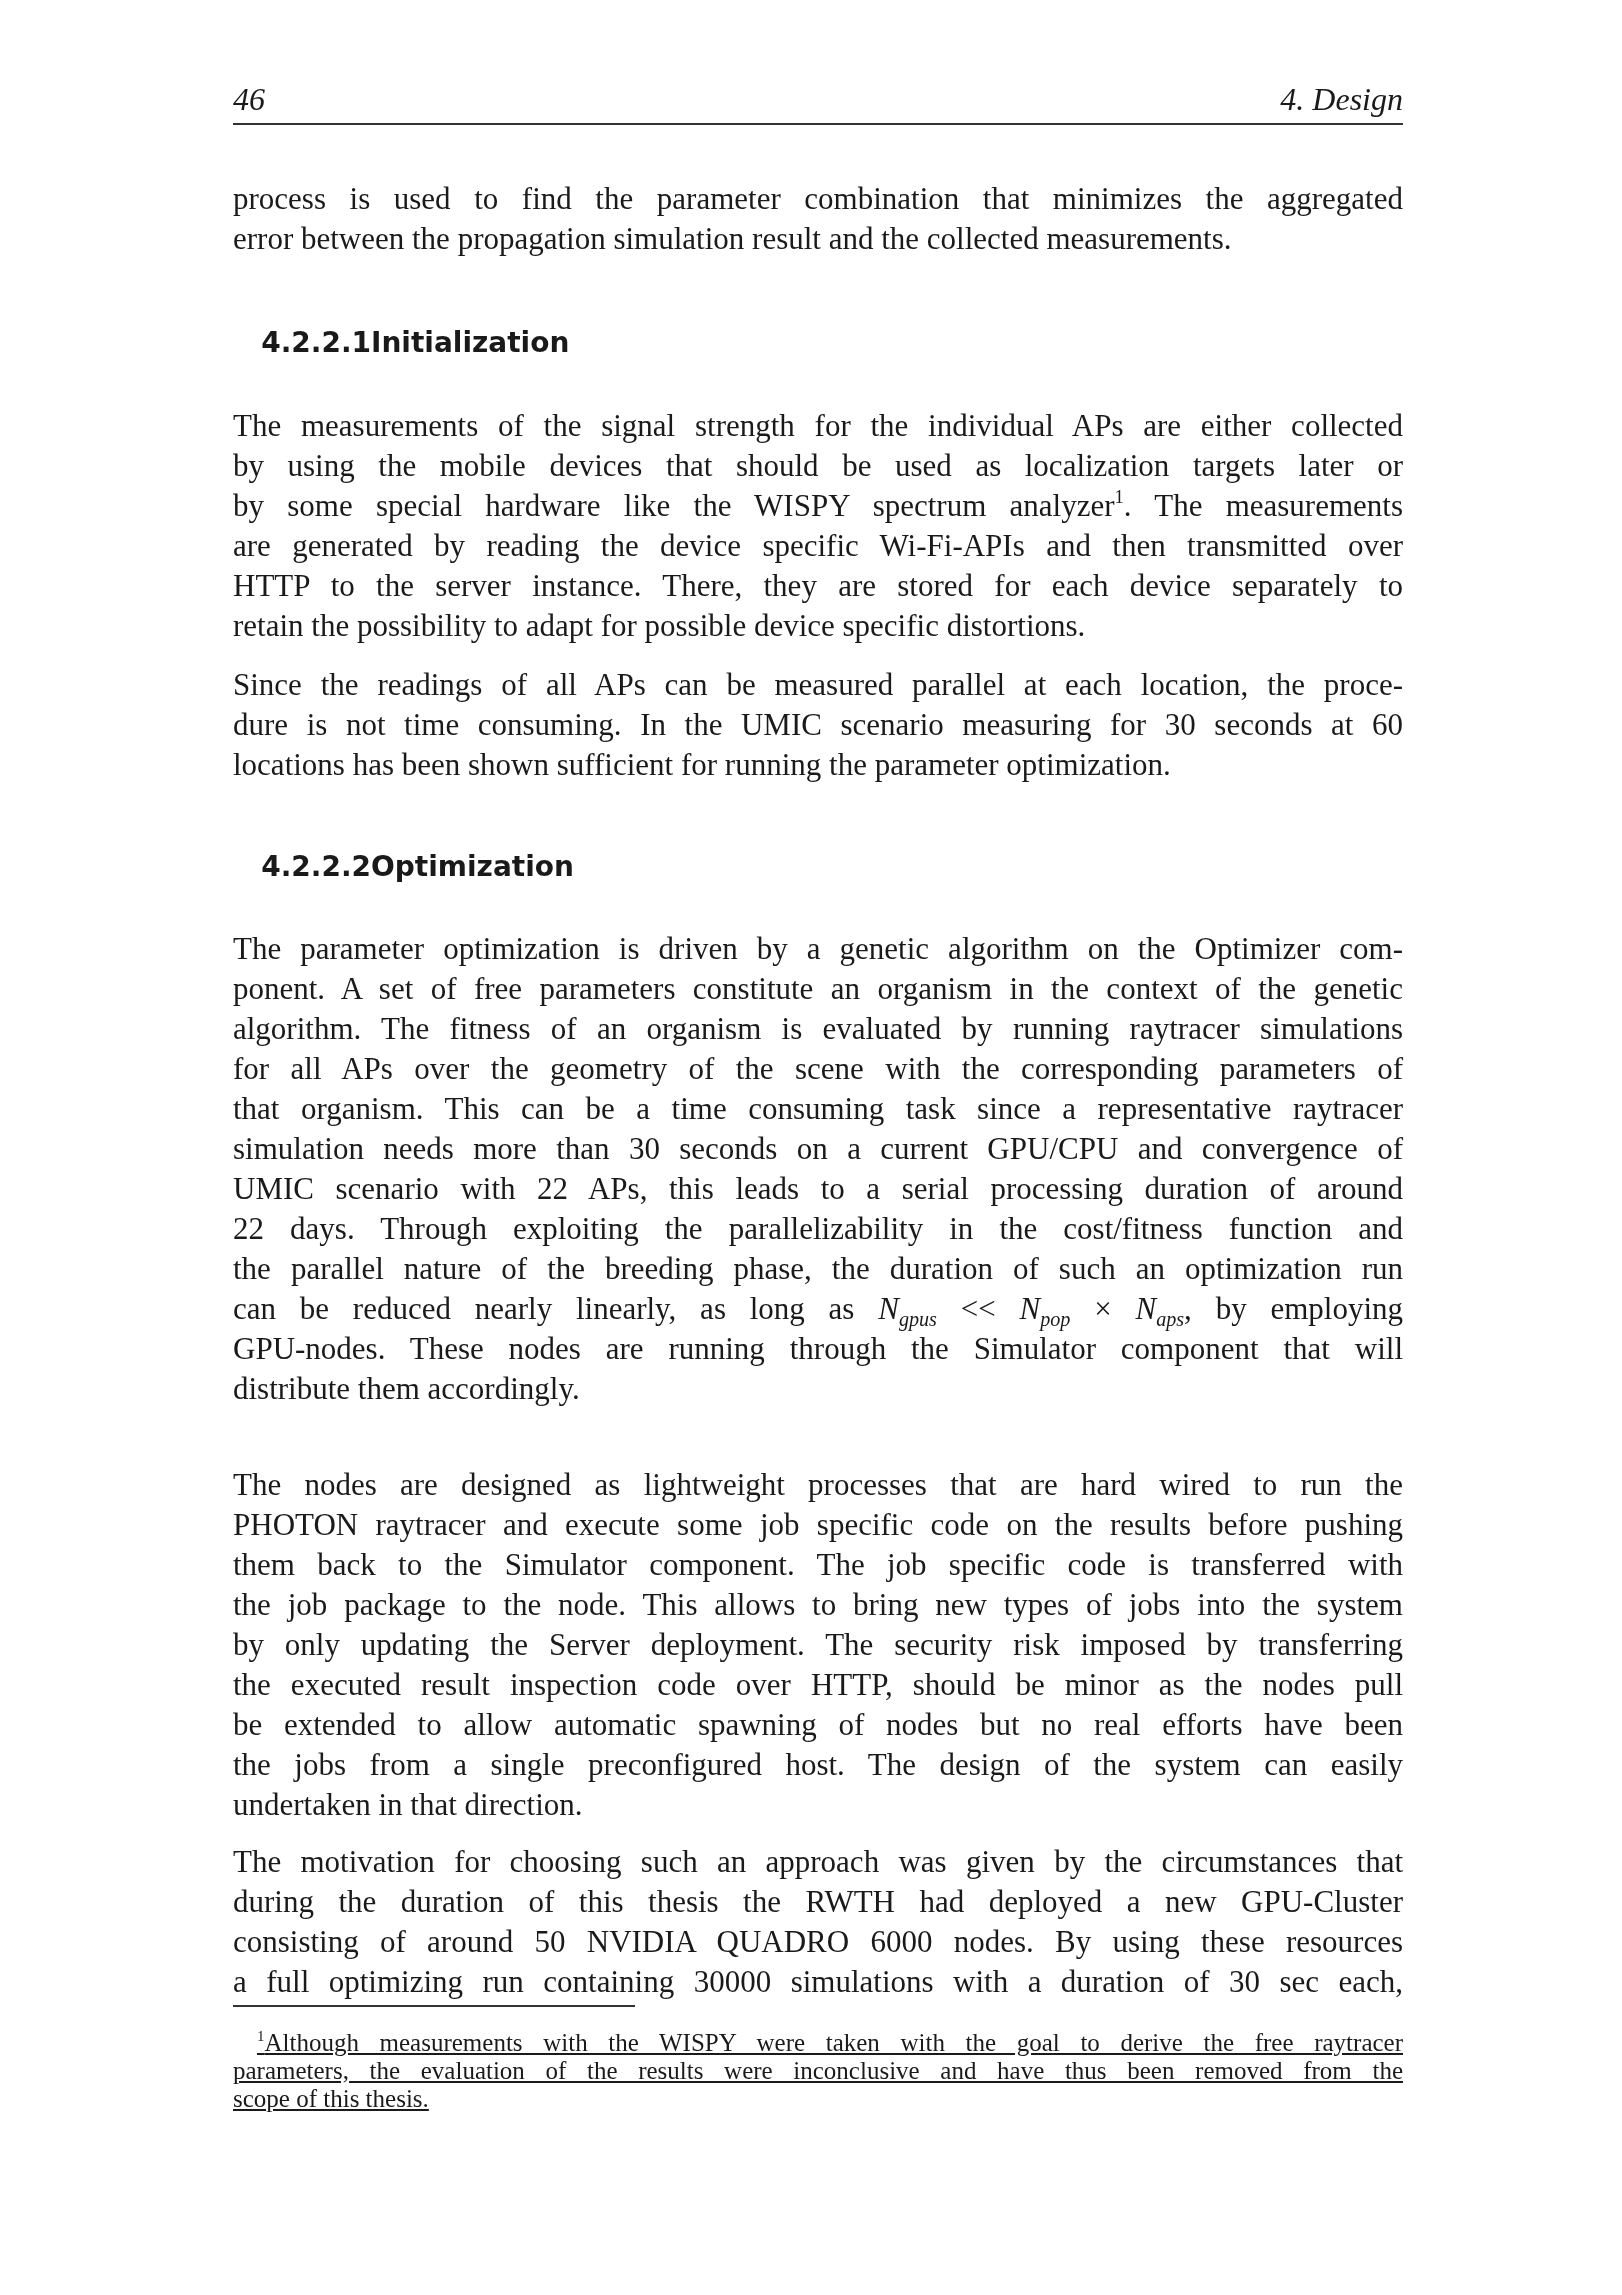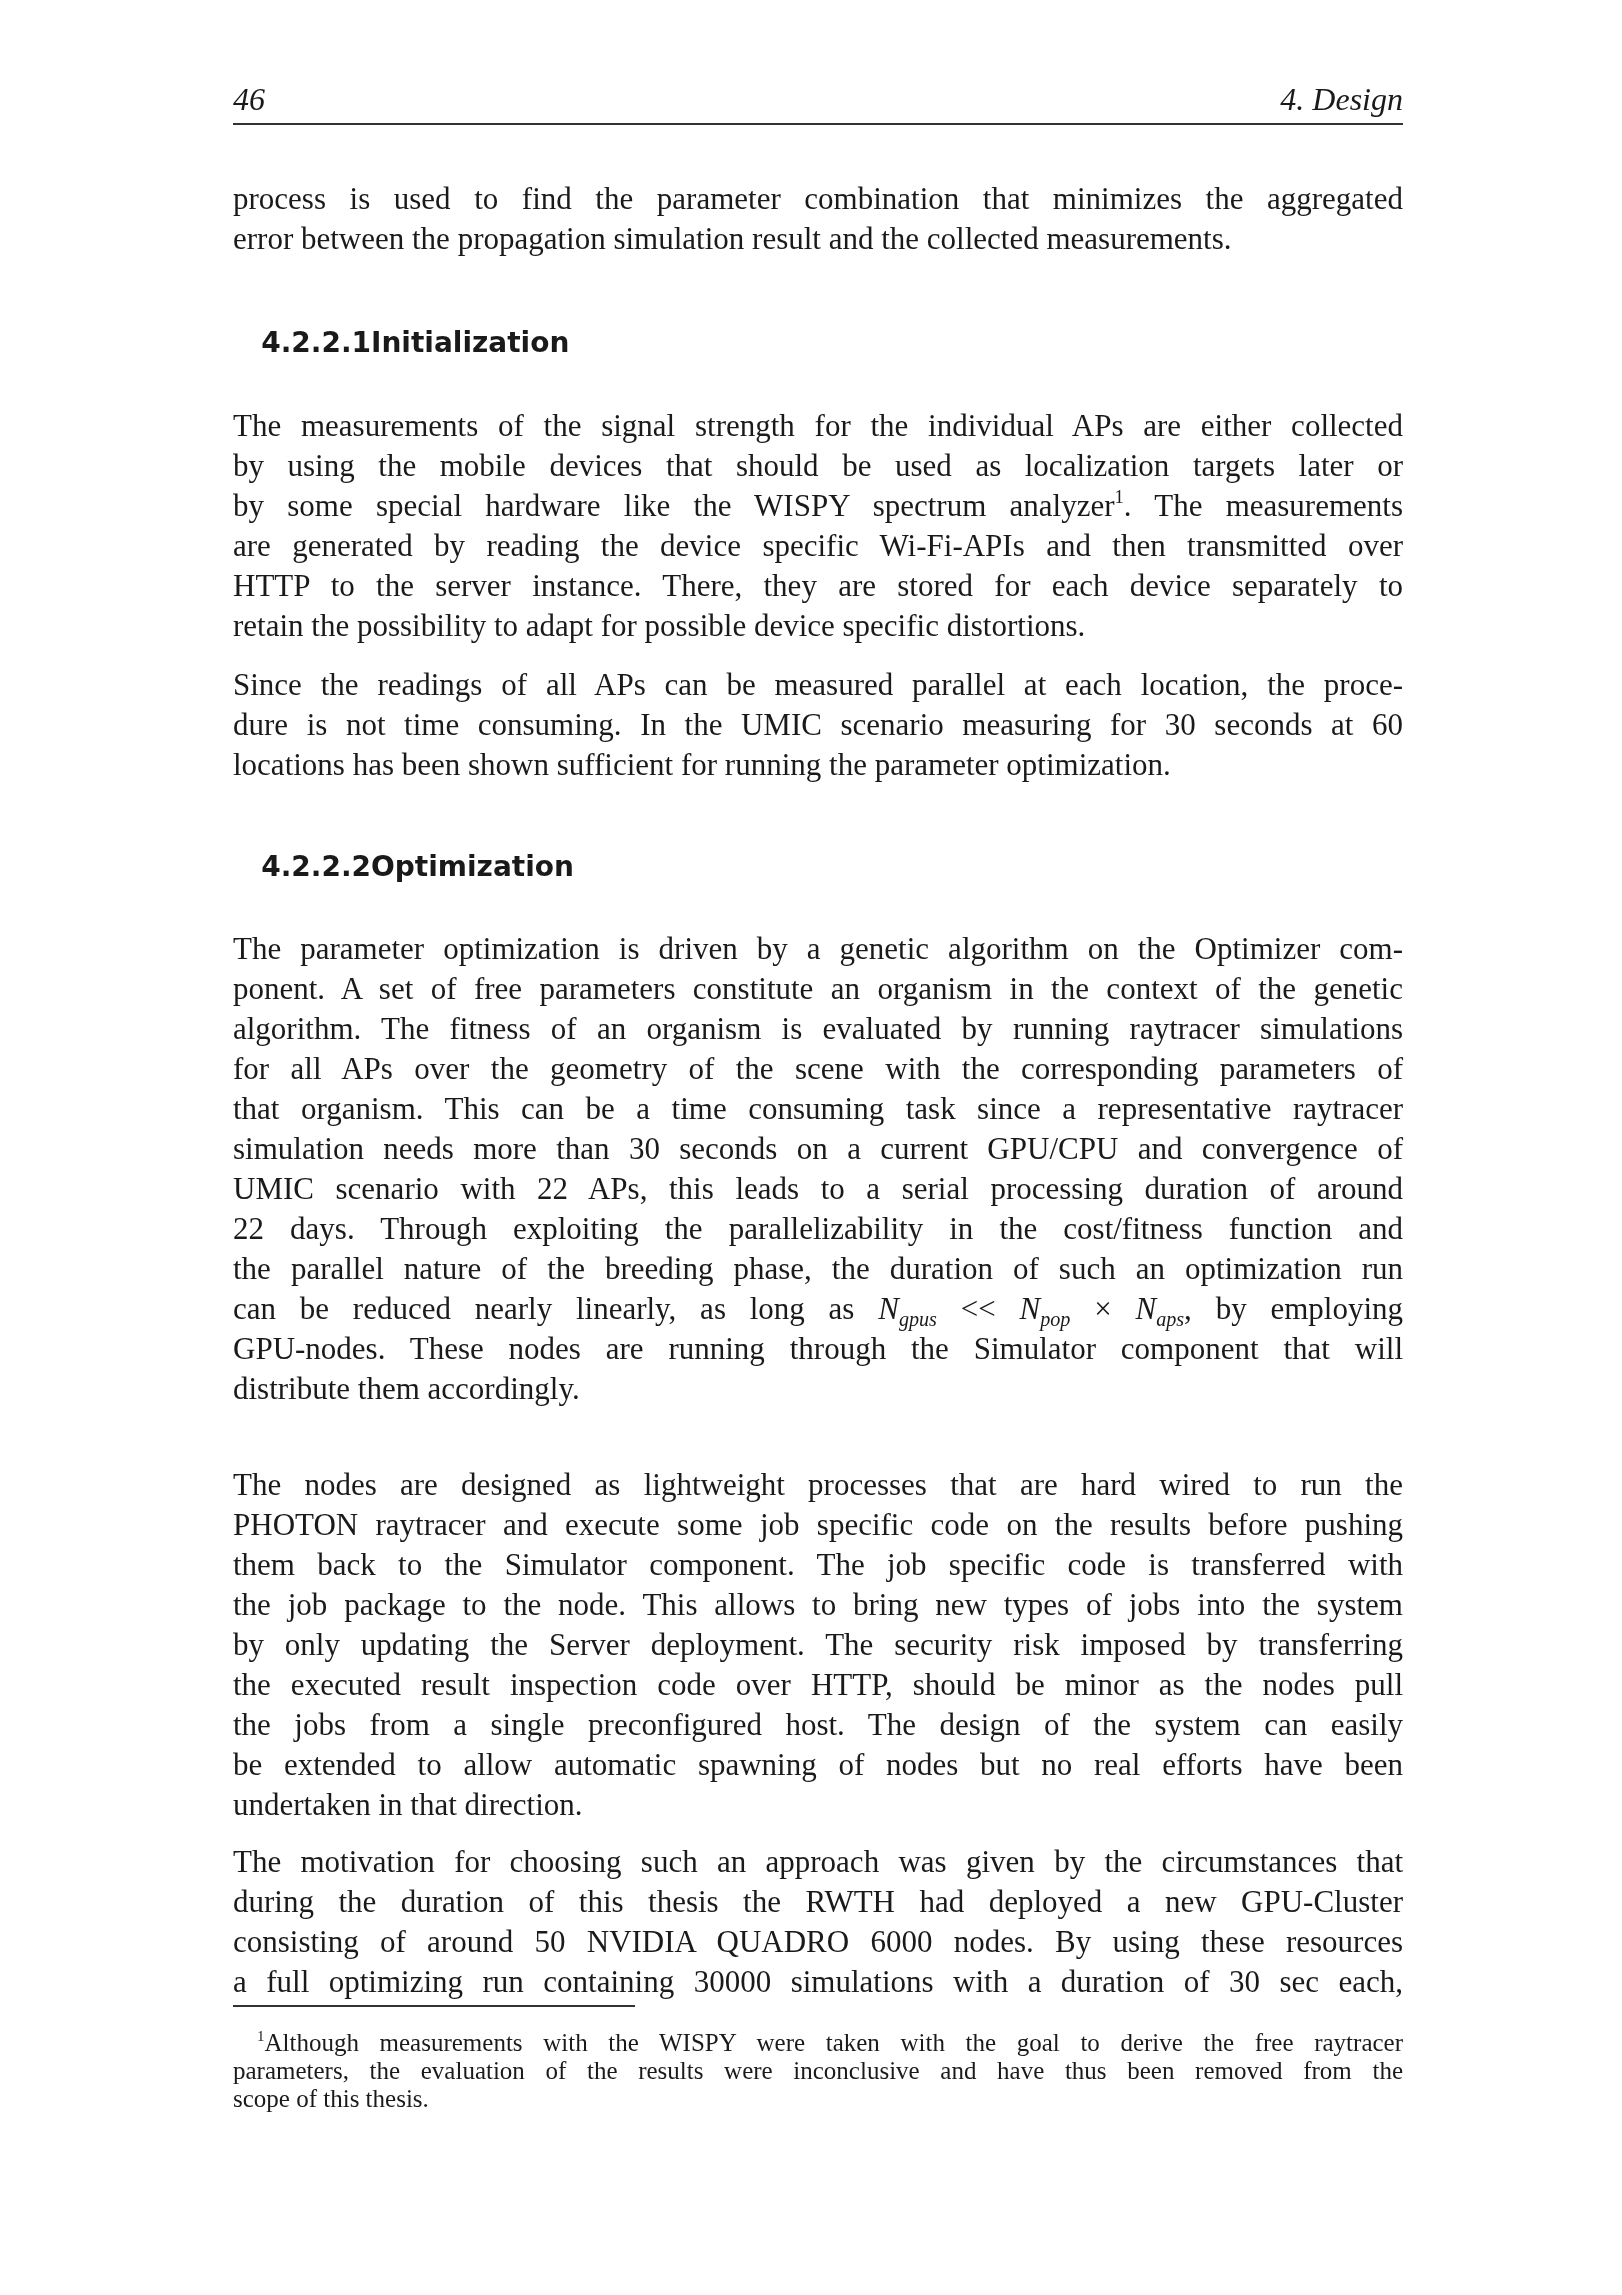--- a/index.html
+++ b/index.html
@@ -10,21 +10,21 @@
   .header { position: absolute; left: 233px; width: 1170px; top: 81px; height: 41px; font-style: italic; font-size: 32px; }
   .header .num { position: absolute; left: 0; top: 0; }
   .header .chap { position: absolute; right: 0; top: 0; margin-left: 44px; }
   .hrule { position: absolute; left: 233px; width: 1170px; top: 123px; height: 2.4px; background: #333; }
   .para { position: absolute; left: 233px; width: 1170px; font-size: 31px; line-height: 40px; text-align: justify; }
   .line { display: block; height: 40px; white-space: nowrap; text-align: justify; text-align-last: justify; }
   .line.last { text-align-last: left; }
   .heading { position: absolute; left: 233px; font-size: 28px; font-weight: bold; }
   .heading .hnum { display: inline-block; width: 138px; }
   .fnrule { position: absolute; left: 233px; width: 402px; top: 2005px; height: 1.6px; background: #333; }
-  .footnote { position: absolute; left: 233px; width: 1170px; top: 2029px; font-size: 25px; line-height: 28px; }
+  .footnote { position: absolute; left: 233px; width: 1170px; top: 2029px; font-size: 25px; line-height: 28px; text-decoration: underline; }
   .footnote .line { height: 28px; }
   sup { font-size: 0.6em; vertical-align: 0.7em; line-height: 0; }
   .math { font-style: italic; }
   .math sub { font-size: 0.65em; vertical-align: -0.35em; line-height: 0; }
 </style>
 </head>
 <body>
 
 <div class="page">
 
@@ -77,22 +77,22 @@
     <span class="line last">distribute them accordingly.</span>
   </div>
 
   <div class="para serif" style="top:1465px">
     <span class="line">The nodes are designed as lightweight processes that are hard wired to run the</span>
     <span class="line">PHOTON raytracer and execute some job specific code on the results before pushing</span>
     <span class="line">them back to the Simulator component. The job specific code is transferred with</span>
     <span class="line">the job package to the node. This allows to bring new types of jobs into the system</span>
     <span class="line">by only updating the Server deployment. The security risk imposed by transferring</span>
     <span class="line">the executed result inspection code over HTTP, should be minor as the nodes pull</span>
+    <span class="line">be extended to allow automatic spawning of nodes but no real efforts have been</span>
     <span class="line">the jobs from a single preconfigured host. The design of the system can easily</span>
-    <span class="line">be extended to allow automatic spawning of nodes but no real efforts have been</span>
     <span class="line last">undertaken in that direction.</span>
   </div>
 
   <div class="para serif" style="top:1842px">
     <span class="line">The motivation for choosing such an approach was given by the circumstances that</span>
     <span class="line">during the duration of this thesis the RWTH had deployed a new GPU-Cluster</span>
     <span class="line">consisting of around 50 NVIDIA QUADRO 6000 nodes. By using these resources</span>
     <span class="line">a full optimizing run containing 30000 simulations with a duration of 30 sec each,</span>
   </div>
 

